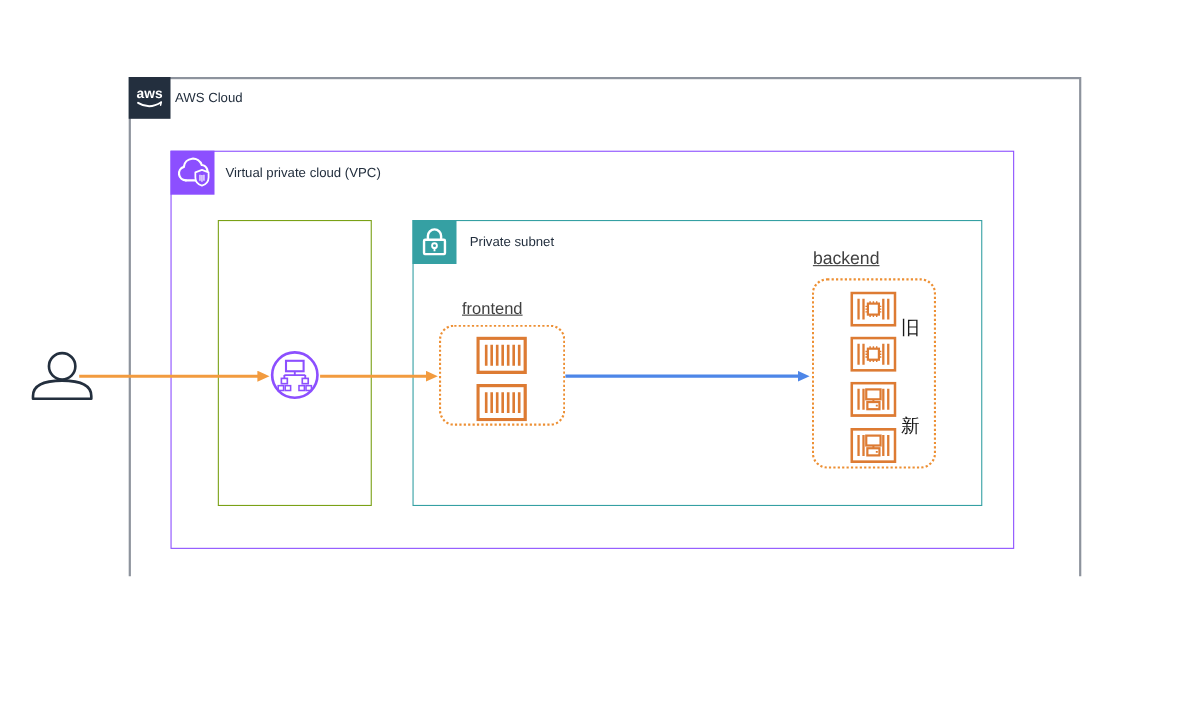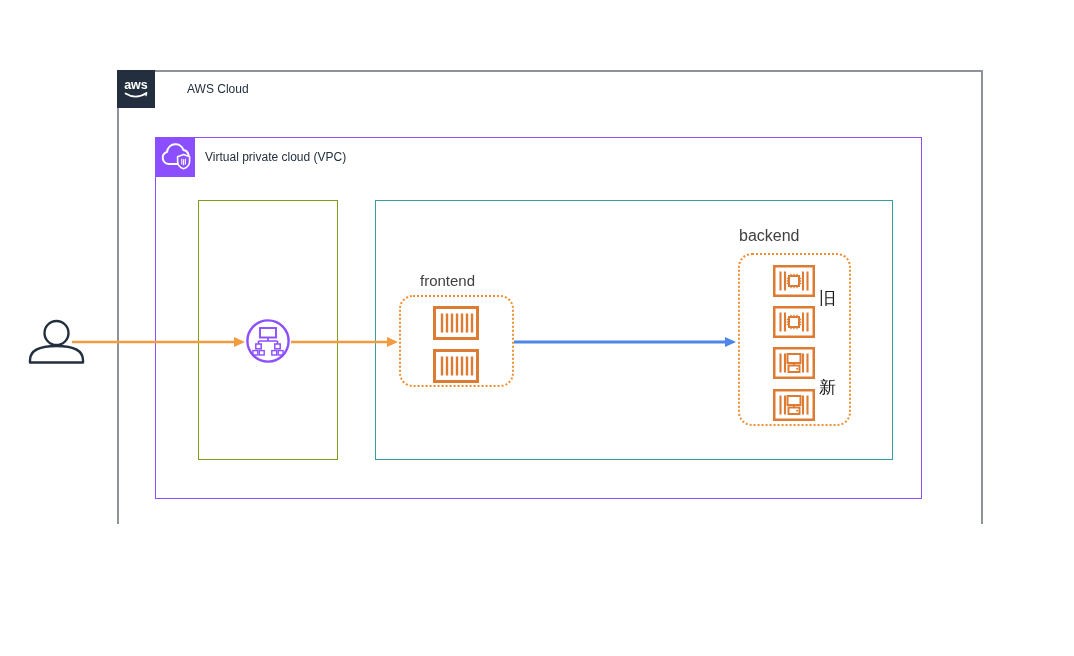--- a/index.html
+++ b/index.html
@@ -12,28 +12,28 @@
   .vpc{left:155px;top:137px;width:767px;height:362px;border:1px solid var(--vpc-purple);}
   .public-subnet{left:198px;top:200px;width:140px;height:260px;border:1px solid var(--public-green);}
   .private-subnet{left:375px;top:200px;width:518px;height:260px;border:1px solid var(--private-teal);}
   .dotted-group{border:2px dotted var(--group-orange);border-radius:14px;}
   .frontend-box{left:399px;top:295px;width:115px;height:92px;}
   .backend-box{left:738px;top:253px;width:113px;height:173px;}
   .hdr{position:absolute;display:flex;align-items:center;}
   .hdr-icon{display:block;flex:0 0 auto;}
   .hdr-label{font-size:12px;color:var(--label-dark);white-space:nowrap;}
   .aws-hdr{left:117px;top:70px;}
-  .aws-hdr .hdr-label{margin-left:32px;}
+  .aws-hdr .hdr-label{margin-left:4px;}
   .vpc-hdr{left:155px;top:137px;justify-content:center;}
   .vpc-hdr .hdr-label{margin-left:10px;}
   .pub-hdr{left:198px;top:200px;}
   .pub-hdr .hdr-label{margin-left:12px;}
   .priv-hdr{left:375px;top:200px;}
   .priv-hdr .hdr-label{margin-left:12px;}
-  .group-title{position:absolute;font-size:15px;color:#404040;white-space:nowrap;}
+  .group-title{position:absolute;font-size:15px;color:#404040;white-space:nowrap;text-decoration:underline;}
   .frontend-title{left:392px;top:272px;margin-left:28px;}
   .backend-title{left:739px;top:227px;font-size:16px;}
   .cjk-label{position:absolute;font-size:17px;color:#1a1a1a;}
   .old-label{left:819px;top:287px;}
   .new-label{left:819px;top:376px;}
   .node{position:absolute;}
   .overlay{position:absolute;left:0;top:0;width:1074px;height:656px;pointer-events:none;}
   .overlay [data-interactable="true"]{pointer-events:auto;}
   .icon-white{color:#ffffff;}
   .icon-orange{color:var(--icon-orange);}
@@ -68,20 +68,29 @@
     <svg class="hdr-icon vpc-bg icon-white" width="40" height="40" viewBox="0 0 40 40" data-interactable="false">
       <path d="M14 27 A6.3 6.3 0 0 1 12.1 14.7 A8.4 8.4 0 0 1 28.4 13 A5.7 5.7 0 0 1 31.8 22.8" stroke="#ffffff" stroke-width="2" fill="none" stroke-linecap="round"></path>
       <path d="M14 27 H23" stroke="#ffffff" stroke-width="2" fill="none" stroke-linecap="round"></path>
       <path d="M28.6 17.5 l6 2.2 v4.6 q0 5.5 -6 7.5 q-6 -2 -6 -7.5 v-4.6 Z" style="fill:var(--vpc-purple)" stroke="#ffffff" stroke-width="1.6" stroke-linejoin="round"></path>
       <path d="M26.8 21.8 v5.6 M28.6 22.2 v6 M30.4 21.8 v5.6" stroke="#ffffff" stroke-width="1.1" fill="none"></path>
     </svg>
     <span class="hdr-label" data-interactable="false">Virtual private cloud (VPC)</span>
   </div>
 
 
+  <div class="hdr priv-hdr" data-interactable="false">
+    <svg class="hdr-icon priv-bg icon-white" width="40" height="40" viewBox="0 0 40 40" data-interactable="false">
+      <path d="M14 18 v-3.5 a6 6 0 0 1 12 0 V18" stroke="#ffffff" stroke-width="2.2" fill="none"></path>
+      <rect x="10.5" y="18" width="19" height="13" rx="1" stroke="#ffffff" stroke-width="2.2" fill="none"></rect>
+      <circle cx="20" cy="23.3" r="2.2" stroke="#ffffff" stroke-width="1.7" fill="none"></circle>
+      <path d="M20 25.5 V28.4" stroke="#ffffff" stroke-width="1.7"></path>
+    </svg>
+    <span class="hdr-label" data-interactable="false">Private subnet</span>
+  </div>
 
   <svg class="node icon-purple" style="left:244px;top:317px;" width="48" height="48" viewBox="0 0 48 48" data-interactable="true">
     <circle cx="24" cy="24" r="20.6" stroke="currentColor" stroke-width="2.4" fill="#ffffff"></circle>
     <rect x="16" y="11" width="16" height="9.5" stroke="currentColor" stroke-width="1.9" fill="none"></rect>
     <path d="M24 20.5 V24 M14.5 24 H33.5 M14.5 24 V27 M33.5 24 V27" stroke="currentColor" stroke-width="1.7" fill="none"></path>
     <rect x="11.8" y="27" width="5.4" height="4.8" stroke="currentColor" stroke-width="1.5" fill="none"></rect>
     <rect x="30.8" y="27" width="5.4" height="4.8" stroke="currentColor" stroke-width="1.5" fill="none"></rect>
     <rect x="8.9" y="33.6" width="4.9" height="4.4" stroke="currentColor" stroke-width="1.4" fill="none"></rect>
     <rect x="15.3" y="33.6" width="4.9" height="4.4" stroke="currentColor" stroke-width="1.4" fill="none"></rect>
     <rect x="27.8" y="33.6" width="4.9" height="4.4" stroke="currentColor" stroke-width="1.4" fill="none"></rect>

